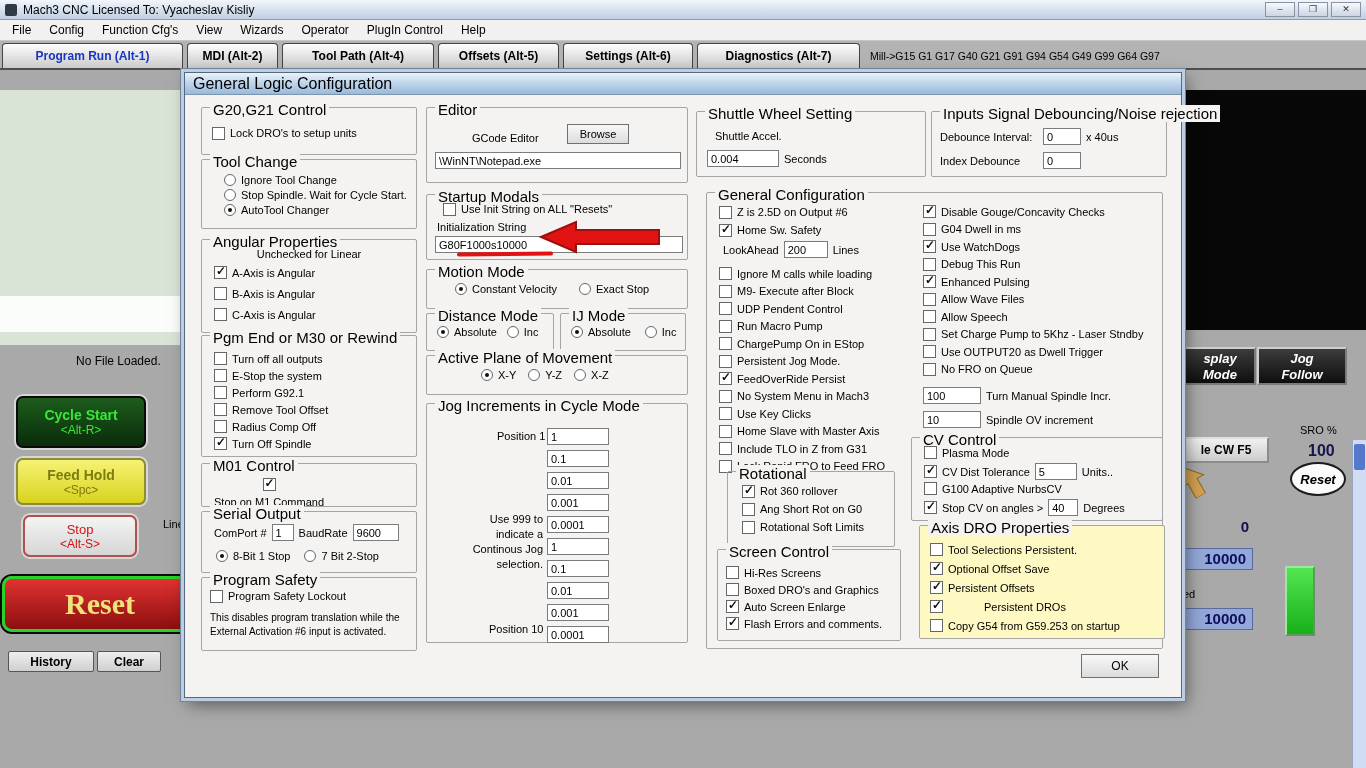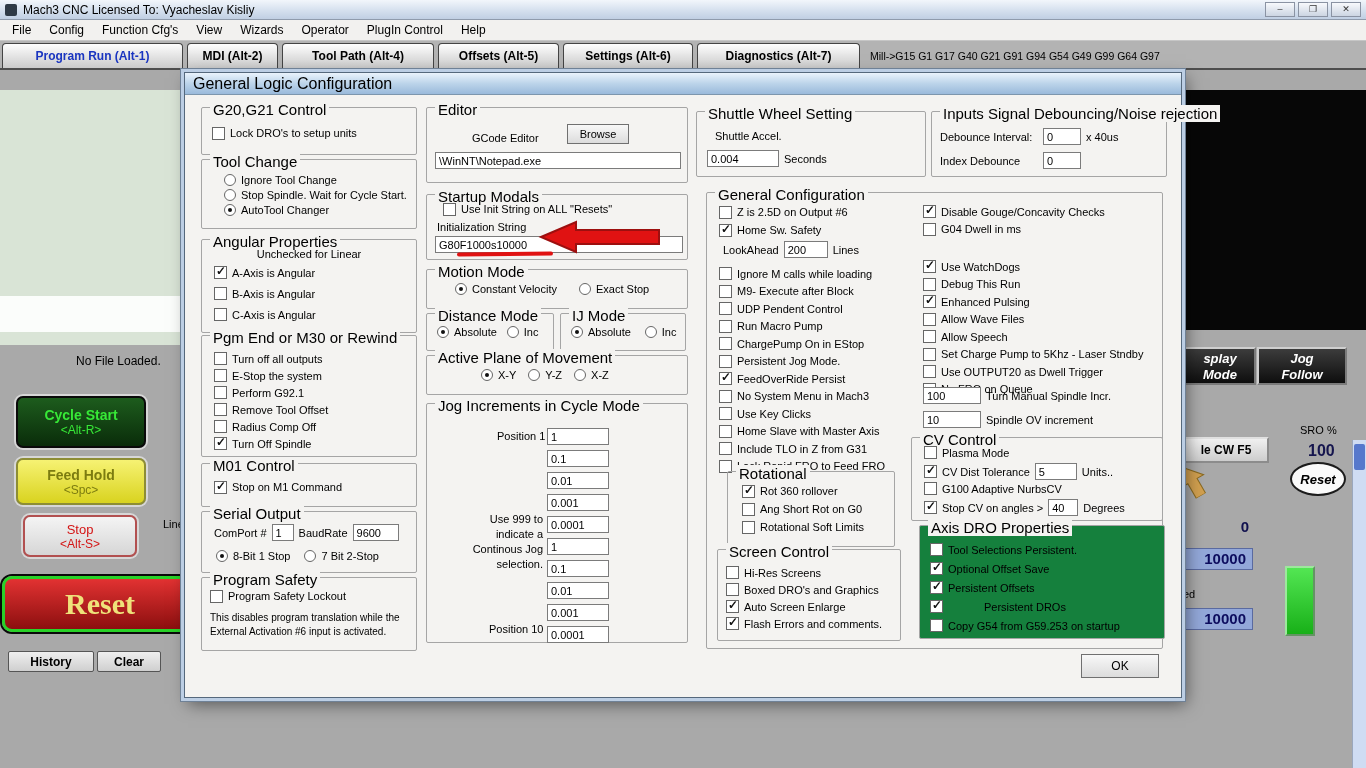--- a/index.html
+++ b/index.html
@@ -248,21 +248,21 @@
           <div class="ctl" style="height: 17px;">
             <span class="cb on"></span>
             <span class="lbl">Turn Off Spindle</span>
           </div>
         </div>
     </div>
 
     <div class="grp" style="left:16px;top:390px;width:216px;height:44px">
       <span class="grp-title">M01 Control</span>
       <div class="stack" style="left:12px;top:14px">
-          <div class="ctl" style="height: 18px;">
+          <div class="ctl" style="height: 18px; flex-direction: column;">
             <span class="cb on"></span>
             <span class="lbl">Stop on M1 Command</span>
           </div>
         </div>
     </div>
 
     <div class="grp" style="left:16px;top:438px;width:216px;height:62px">
       <span class="grp-title">Serial Output</span>
       <div class="inline-row" style="left:12px;top:12px">
         <span class="lbl">ComPort #</span>
@@ -523,21 +523,21 @@
 
       <div class="stack" style="left:216px;top:10px">
           <div class="ctl" style="height: 17.5px;">
             <span class="cb on"></span>
             <span class="lbl">Disable Gouge/Concavity Checks</span>
           </div>
           <div class="ctl" style="height: 17.5px;">
             <span class="cb"></span>
             <span class="lbl">G04 Dwell in ms</span>
           </div>
-          <div class="ctl" style="height: 17.5px; margin-top: 20px;">
+          <div class="ctl" style="height: 17.5px;">
             <span class="cb on"></span>
             <span class="lbl">Use WatchDogs</span>
           </div>
           <div class="ctl" style="height: 17.5px; text-align: center;">
             <span class="cb"></span>
             <span class="lbl">Debug This Run</span>
           </div>
           <div class="ctl" style="height: 17.5px;">
             <span class="cb on"></span>
             <span class="lbl">Enhanced Pulsing</span>
@@ -590,21 +590,21 @@
         <span class="lbl">G100 Adaptive NurbsCV</span>
       </div>
       <div class="inline-row" style="left:12px;top:61px">
         <span class="cb on"></span>
         <span class="lbl">Stop CV on angles &gt;</span>
         <input class="tin" style="width: 30px;" value="40">
         <span class="lbl">Degrees</span>
       </div>
     </div>
 
-    <div class="grp" style="left:734px;top:452px;width:246px;height:114px;background:#15803d">
+    <div class="grp" style="left:734px;top:452px;width:246px;height:114px;background:#fef9c3">
       <span class="grp-title">Axis DRO Properties</span>
       <div class="stack" style="left:10px;top:14px">
           <div class="ctl" style="height: 19px;">
             <span class="cb"></span>
             <span class="lbl">Tool Selections Persistent.</span>
           </div>
           <div class="ctl" style="height: 19px;">
             <span class="cb on"></span>
             <span class="lbl">Optional Offset Save</span>
           </div>

